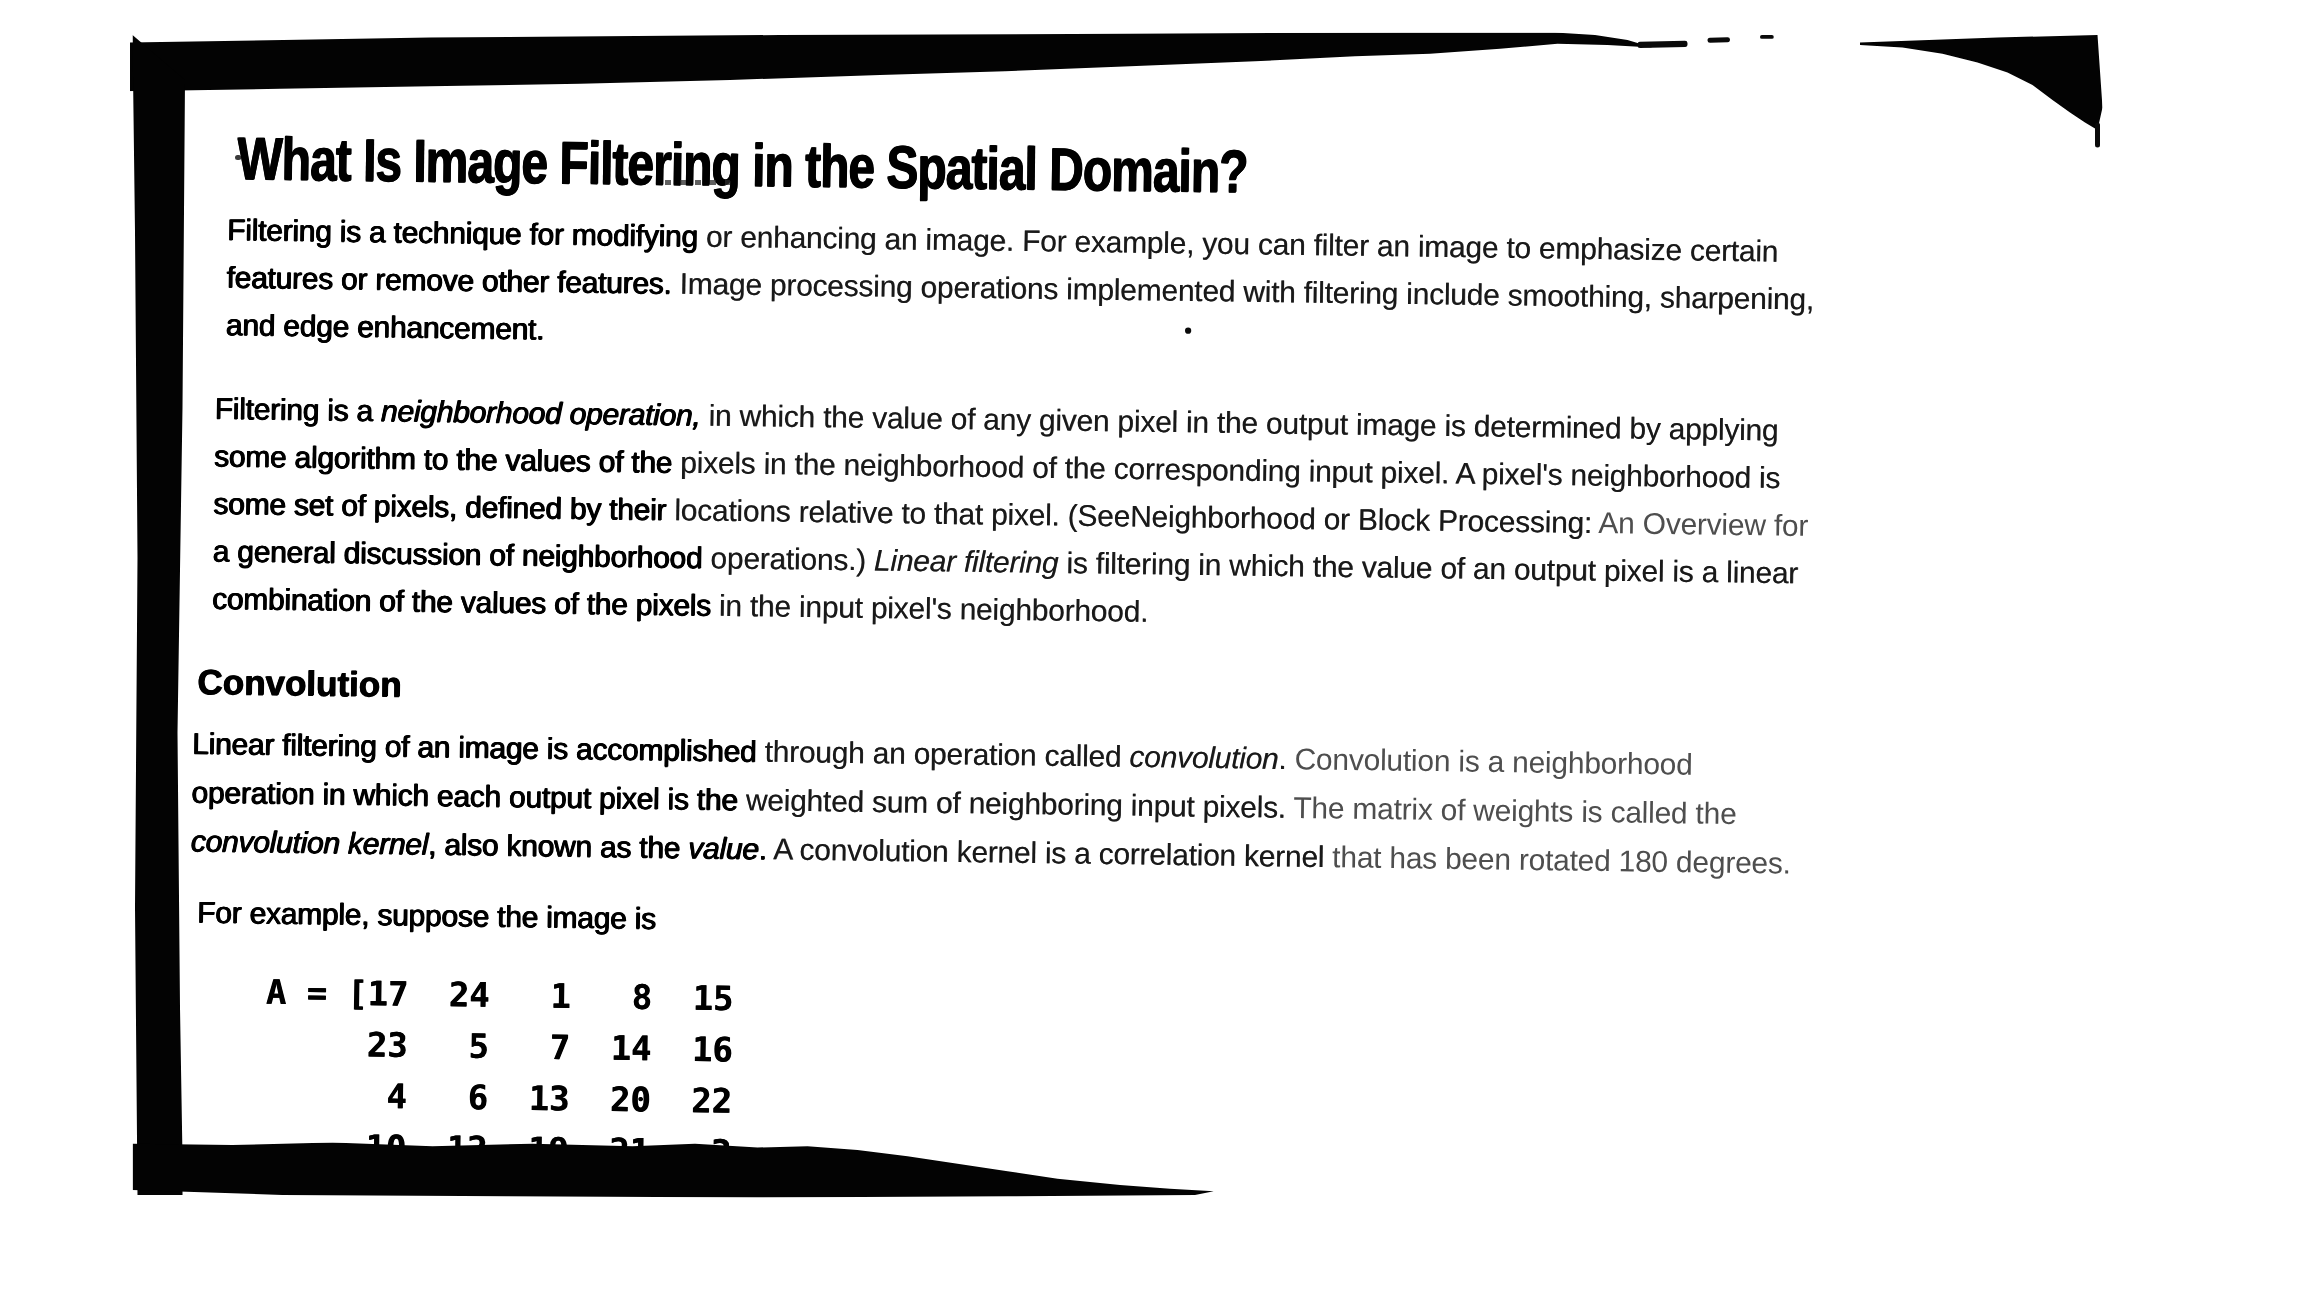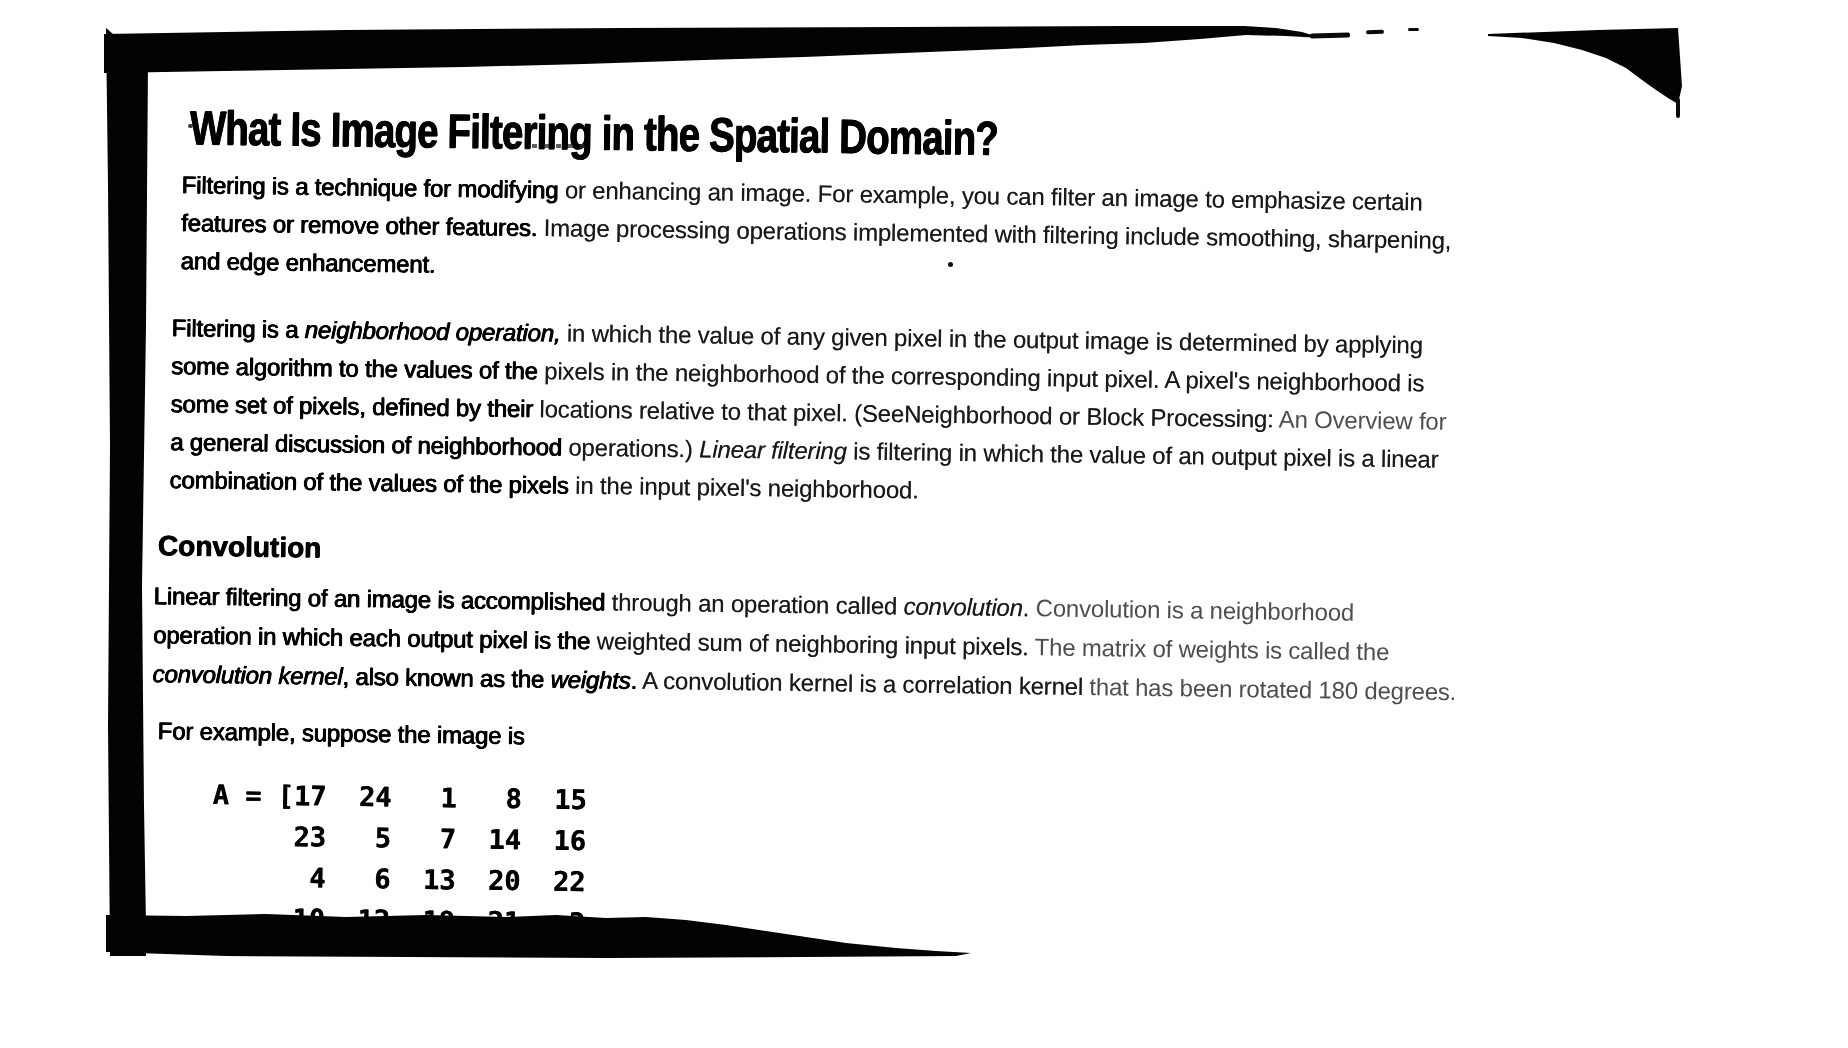--- a/index.html
+++ b/index.html
@@ -91,21 +91,21 @@
     <div class="tl"><span class="seg-d">some set of pixels, defined by their </span><span class="seg-n">locations relative to that pixel. (SeeNeighborhood or Block Processing: </span><span class="seg-f">An Overview for</span></div>
     <div class="tl"><span class="seg-d">a general discussion of neighborhood </span><span class="seg-n">operations.) </span><span class="seg-ni">Linear filtering</span><span class="seg-n"> is filtering in which the value of an output pixel is a linear</span></div>
     <div class="tl"><span class="seg-d">combination of the values of the pixels </span><span class="seg-n">in the input pixel's neighborhood.</span></div>
   </div>
 
 <div class="block" id="heading-convolution">Convolution</div>
 
 <div class="block para" id="para-convolution">
     <div class="tl"><span class="seg-d">Linear filtering of an image is accomplished </span><span class="seg-n">through an operation called </span><span class="seg-ni">convolution</span><span class="seg-n">. </span><span class="seg-f">Convolution is a neighborhood</span></div>
     <div class="tl"><span class="seg-d">operation in which each output pixel is the </span><span class="seg-n">weighted sum of neighboring input pixels. </span><span class="seg-f">The matrix of weights is called the</span></div>
-    <div class="tl"><span class="seg-di">convolution kernel</span><span class="seg-d">, also known as the </span><span class="seg-di">weights</span><span class="seg-d">. </span><span class="seg-n">A convolution kernel is a correlation kernel </span><span class="seg-f">that has been rotated 180 degrees.</span></div>
+    <div class="tl"><span class="seg-di">convolution kernel</span><span class="seg-d">, also known as the </span><span class="seg-di">value</span><span class="seg-d">. </span><span class="seg-n">A convolution kernel is a correlation kernel </span><span class="seg-f">that has been rotated 180 degrees.</span></div>
   </div>
 
 <div class="block para" id="example-lead">
     <div class="tl"><span class="seg-d">For example, suppose the image is</span></div>
   </div>
 
 <div class="block" id="matrix-code">
     <div class="tl">A = [17  24   1   8  15</div>
     <div class="tl">     23   5   7  14  16</div>
     <div class="tl">      4   6  13  20  22</div>

